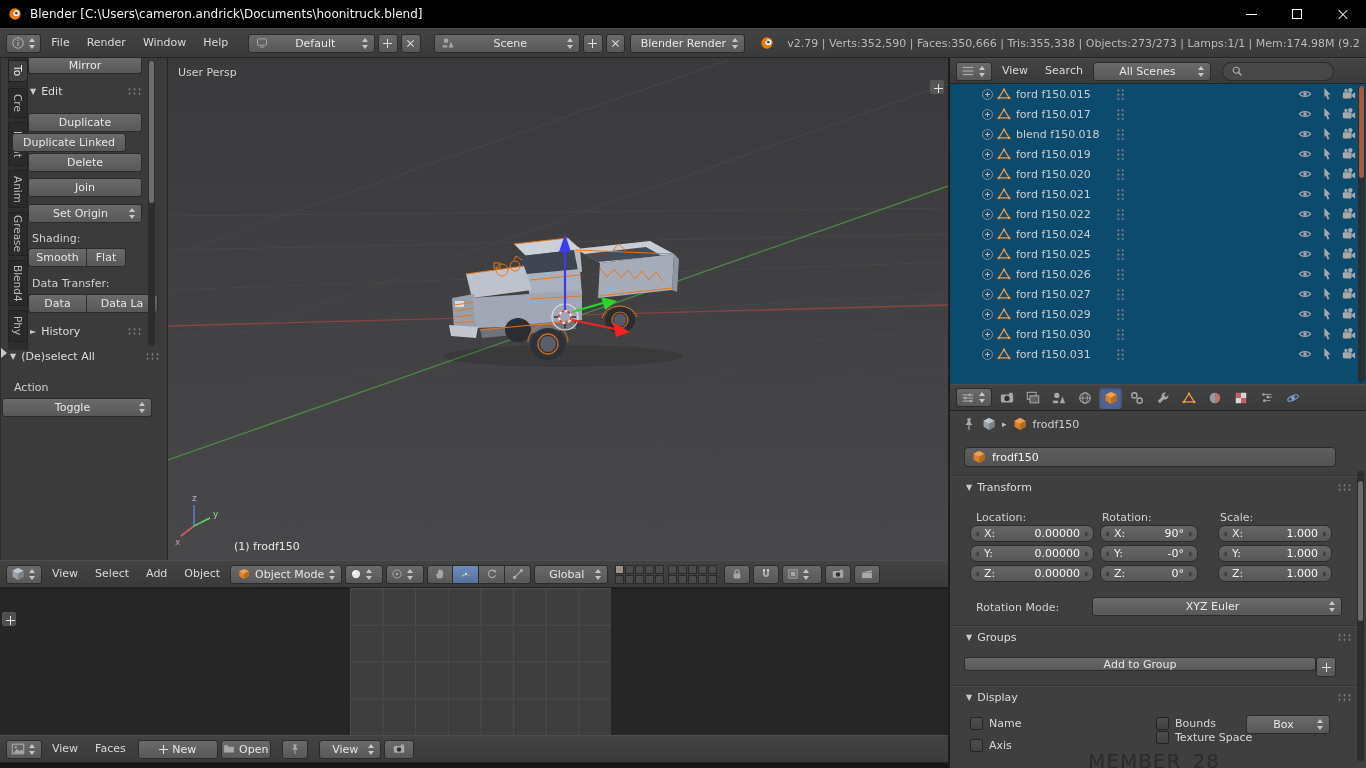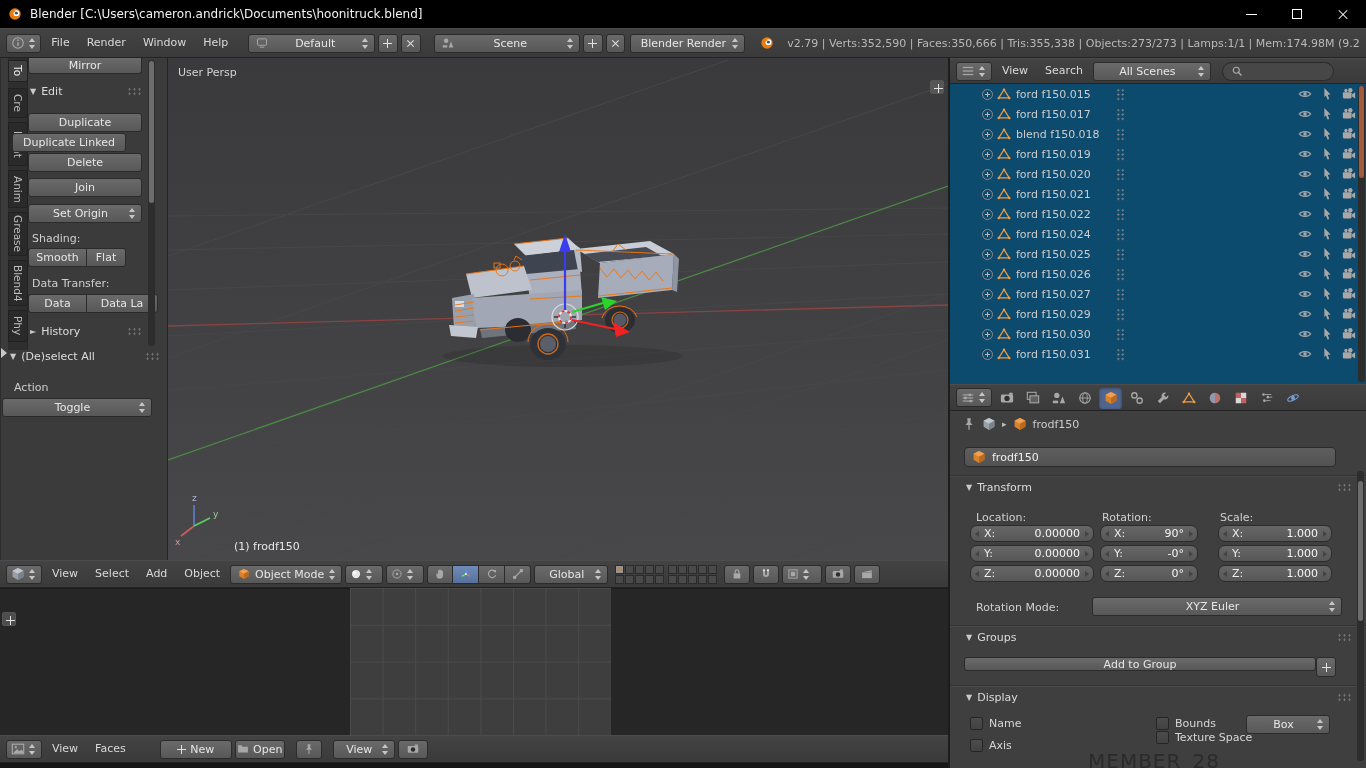--- a/index.html
+++ b/index.html
@@ -658,21 +658,21 @@
   </div>
   <div class="uvheader hdr abs">
     <div class="btn drop iconbtn" style="width:36px">
         <svg class="ic">
           <use href="#i-image"></use>
         </svg>
         <span class="ud"></span>
       </div>
     <span class="menu">View</span>
     <span class="menu">Faces</span>
-    <div class="btn" style="margin-left:24px;width:72px">
+    <div class="btn" style="margin-left:2px;width:80px">
         <span class="plus"></span>
         <span>New</span>
       </div>
     <div class="btn" style="width:50px">
         <svg class="ic ic12">
           <use href="#i-folder"></use>
         </svg>
         <span>Open</span>
       </div>
     <div class="btn iconbtn" style="margin-left:8px;width:26px">

